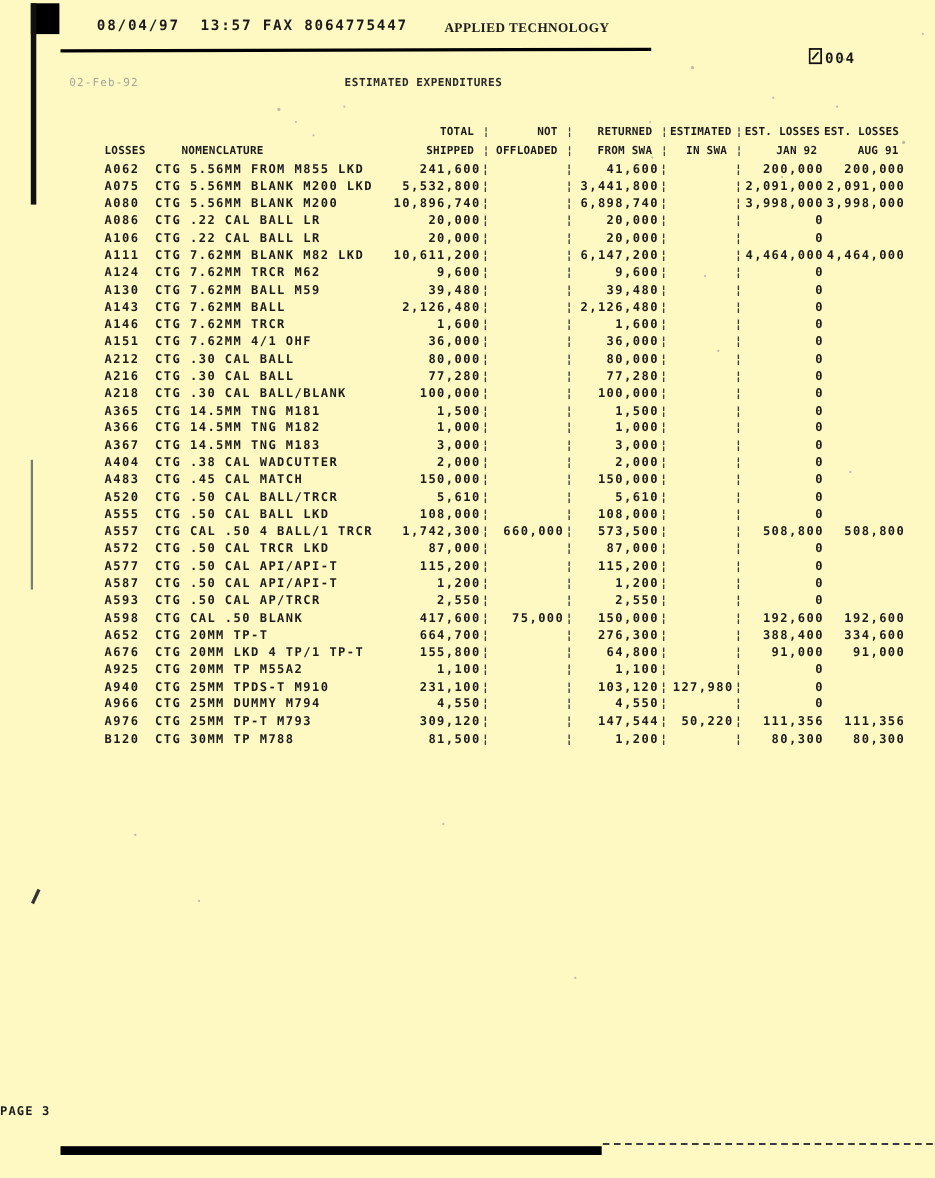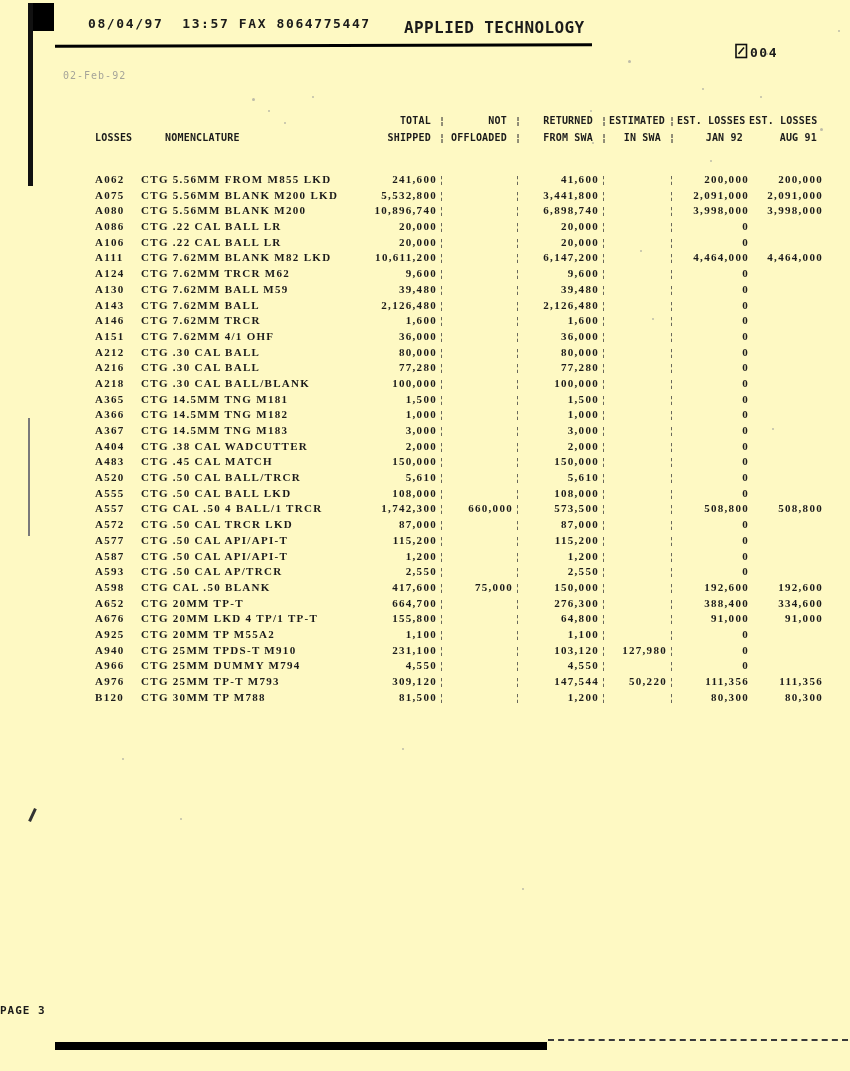--- a/index.html
+++ b/index.html
@@ -1,40 +1,40 @@
 <!DOCTYPE html>
 <html><head>
 <meta charset="utf-8">
 <style>
   html,body{margin:0;padding:0;background:#e9e9e9;}
   .page{position:relative;width:850px;height:1071px;background:#fef9c3;overflow:hidden;
         font-family:"DejaVu Sans Mono", monospace;color:#1b1b1b;}
   
   .hdr-left{position:absolute;left:88px;top:16px;font-size:13px;font-weight:bold;
             letter-spacing:1.6px;white-space:pre;}
-  .hdr-sender{position:absolute;left:404px;top:18px;font-size:16px;font-weight:bold;letter-spacing:0.4px;}
+  .hdr-sender{position:absolute;left:404px;top:18px;font-size:12px;font-weight:bold;letter-spacing:0.4px;font-family:Liberation Serif, serif;}
   .hdr-page{position:absolute;left:735px;top:27px;font-size:13px;font-weight:bold;
             letter-spacing:1.5px;display:flex;align-items:center;gap:2px;margin-top:16px;}
   .rule{position:absolute;left:55px;top:44px;width:537px;height:3px;background:#000;transform:rotate(-0.15deg);}
   .date-note{position:absolute;left:30px;top:70px;font-size:10px;color:#8f8f8f;letter-spacing:1px;opacity:.8;margin-left:33px;}
   .title{position:absolute;left:0;top:70px;width:770px;text-align:center;font-size:10px;
          font-weight:bold;letter-spacing:0.5px;color:#2a2a2a;}
   
   .table{position:absolute;left:95px;top:112px;}
   .trow{display:grid;
         grid-template-columns:46px 204px 92px 10px 66px 10px 76px 10px 58px 10px 72px 74px;
         height:15.7px;line-height:15.7px;font-size:11px;font-weight:bold;
         letter-spacing:1.3px;white-space:nowrap;}
   .hrow{font-size:10px;letter-spacing:0.2px;height:17px;line-height:17px;}
   .cell{overflow:visible;}
   .num{text-align:right;}
   .c-sep{text-align:center;color:#3c3c3c;}
   .hrow .c-nomenclature{padding-left:24px;}
   .hrow .num{padding-right:6px;}
-  .tbody{margin-top:26px;font-family:Liberation Serif, serif;}
+  .tbody{}
   .footer{position:absolute;left:0;top:1004px;width:776px;text-align:left;
           font-size:11px;font-weight:bold;letter-spacing:1px;}
   
   .art{position:absolute;background:#000;}
   #art-corner{left:28px;top:3px;width:26px;height:28px;}
   #art-strip{left:28px;top:3px;width:5px;height:183px;background:#111;}
   #art-strip2{left:28px;top:418px;width:2px;height:118px;background:#7a7a7a;}
   #art-tick{left:31px;top:808px;width:3px;height:14px;background:#333;transform:rotate(25deg);}
   #art-botbar{left:55px;top:1042px;width:492px;height:8px;}
   #art-botdash{left:548px;top:1039px;width:300px;height:0;background:none;border-top:2px dashed #3a3a3a;}
@@ -81,20 +81,21 @@
       <svg width="13" height="16" viewBox="0 0 13 16" aria-hidden="true">
         <rect x="1" y="1.5" width="10.5" height="13" fill="none" stroke="#111" stroke-width="1.6"></rect>
         <path d="M3.5 11 L9 4.5" stroke="#111" stroke-width="1.6" fill="none"></path>
       </svg>
     </span>
     <span>004</span>
   </div>
   <div class="rule"></div>
 
   <div class="date-note">02-Feb-92</div>
+  <div class="title">ESTIMATED EXPENDITURES</div>
 
   <div class="table">
     <div id="thead">
         <div class="trow hrow">
           <span class="cell c-dodic"></span>
           <span class="cell c-nomenclature"></span>
           <span class="cell c-total_shipped num">TOTAL</span>
           <span class="cell c-sep">¦</span>
           <span class="cell c-not_offloaded num">NOT</span>
           <span class="cell c-sep">¦</span>

